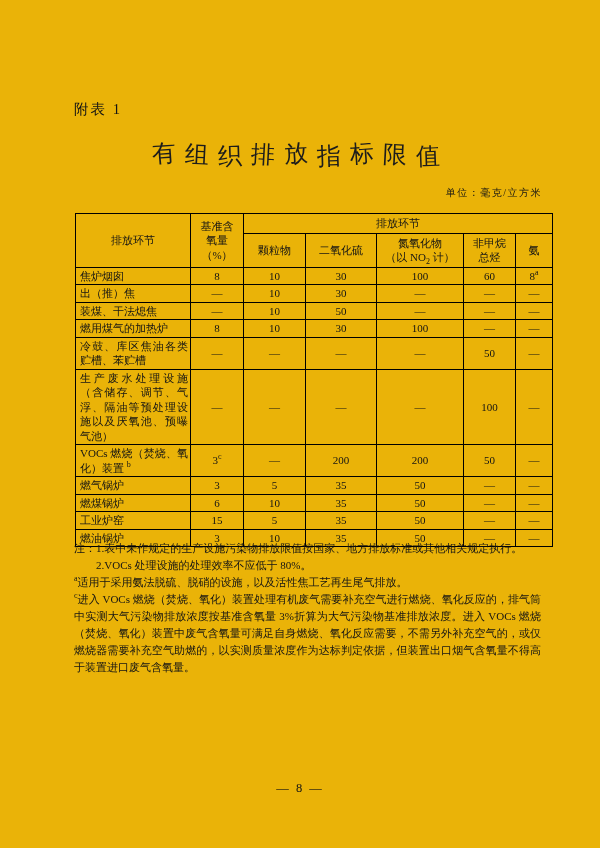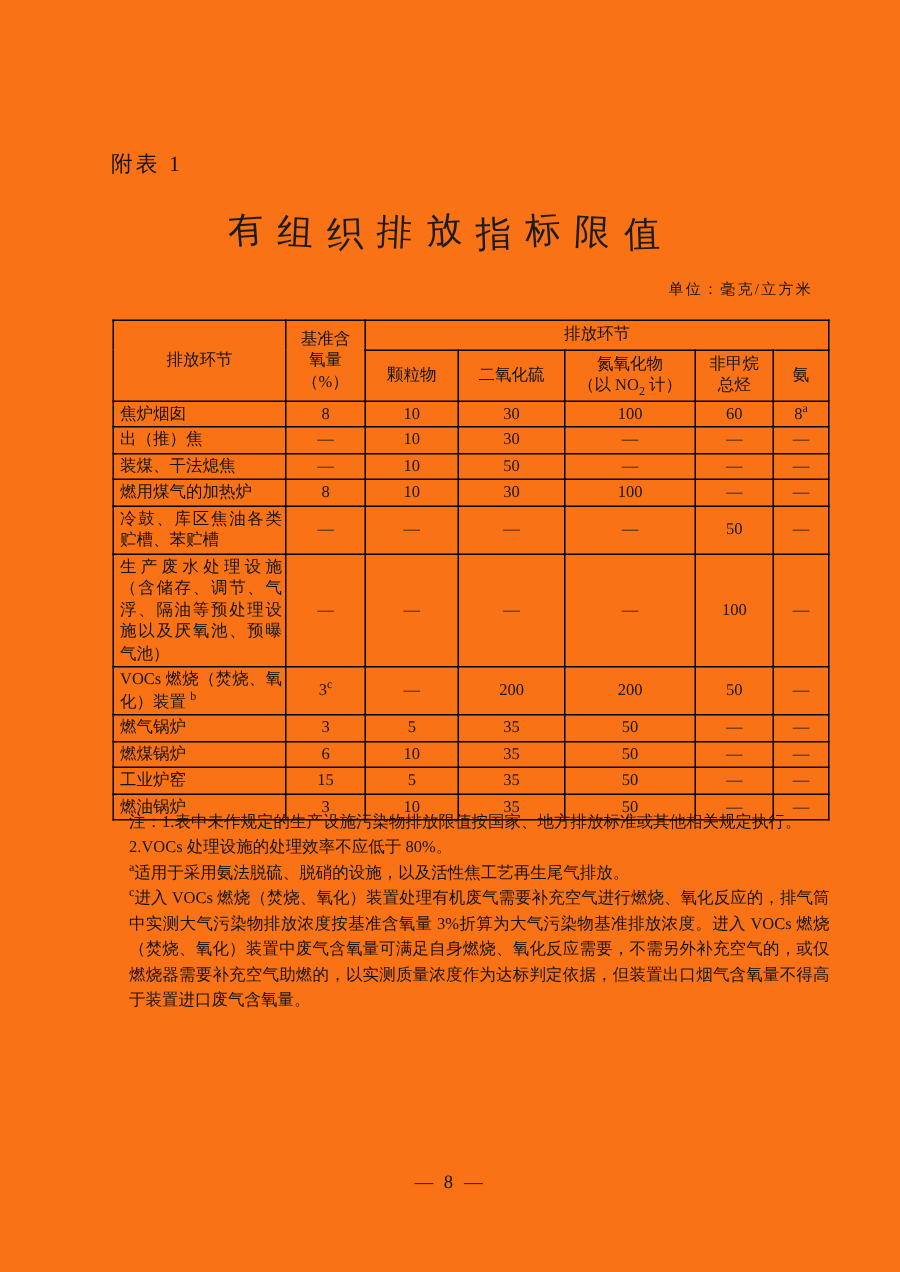--- a/index.html
+++ b/index.html
@@ -1,17 +1,17 @@
 <!DOCTYPE html>
 <html lang="zh"><head>
 <meta charset="utf-8">
 <style>
   html,body { margin:0; padding:0; background:#ffffff; }
   .page {
-    position:relative; width:600px; height:848px; background:#f97316;
+    position:relative; width:600px; height:848px; background:#eab308;
     font-family:"Liberation Serif","DejaVu Serif",serif; color:#141414;
     overflow:hidden;
   }
   .appendix-label {
     position:absolute; left:74px; top:100px;
     font-size:14.5px; letter-spacing:2px;
   }
   .doc-title {
     position:absolute; left:0; right:0; top:138px; text-align:center;
     font-size:24px; letter-spacing:9px; color:#1c1c1c; white-space:nowrap;
@@ -34,25 +34,25 @@
     text-align:center; vertical-align:middle;
     word-break:break-all; overflow:hidden;
   }
   table.limits thead th { padding:2px 1px;text-align:center; }
   table.limits td.row-label {
     text-align:left; padding:1px 2px 1px 4px; text-align:justify; text-align-last:left;
   }
   sup { font-size:8px; line-height:0; }
   sub { font-size:8px; line-height:0; }
   .notes {
-    position:absolute; left:86px; top:540px; width:467px;
+    position:absolute; left:74px; top:540px; width:467px;
     font-size:11px; line-height:1.54; color:#141414;
   }
   .notes p { margin:0; text-align:justify; }
-  .notes p.note-sub { }
+  .notes p.note-sub { margin-left:22px; }
   .page-footer {
     position:absolute; left:0; right:0; top:781px; text-align:center;
     font-size:12.5px; letter-spacing:2px;
   }
 </style>
 </head>
 <body>
 
 <div class="page">
 

